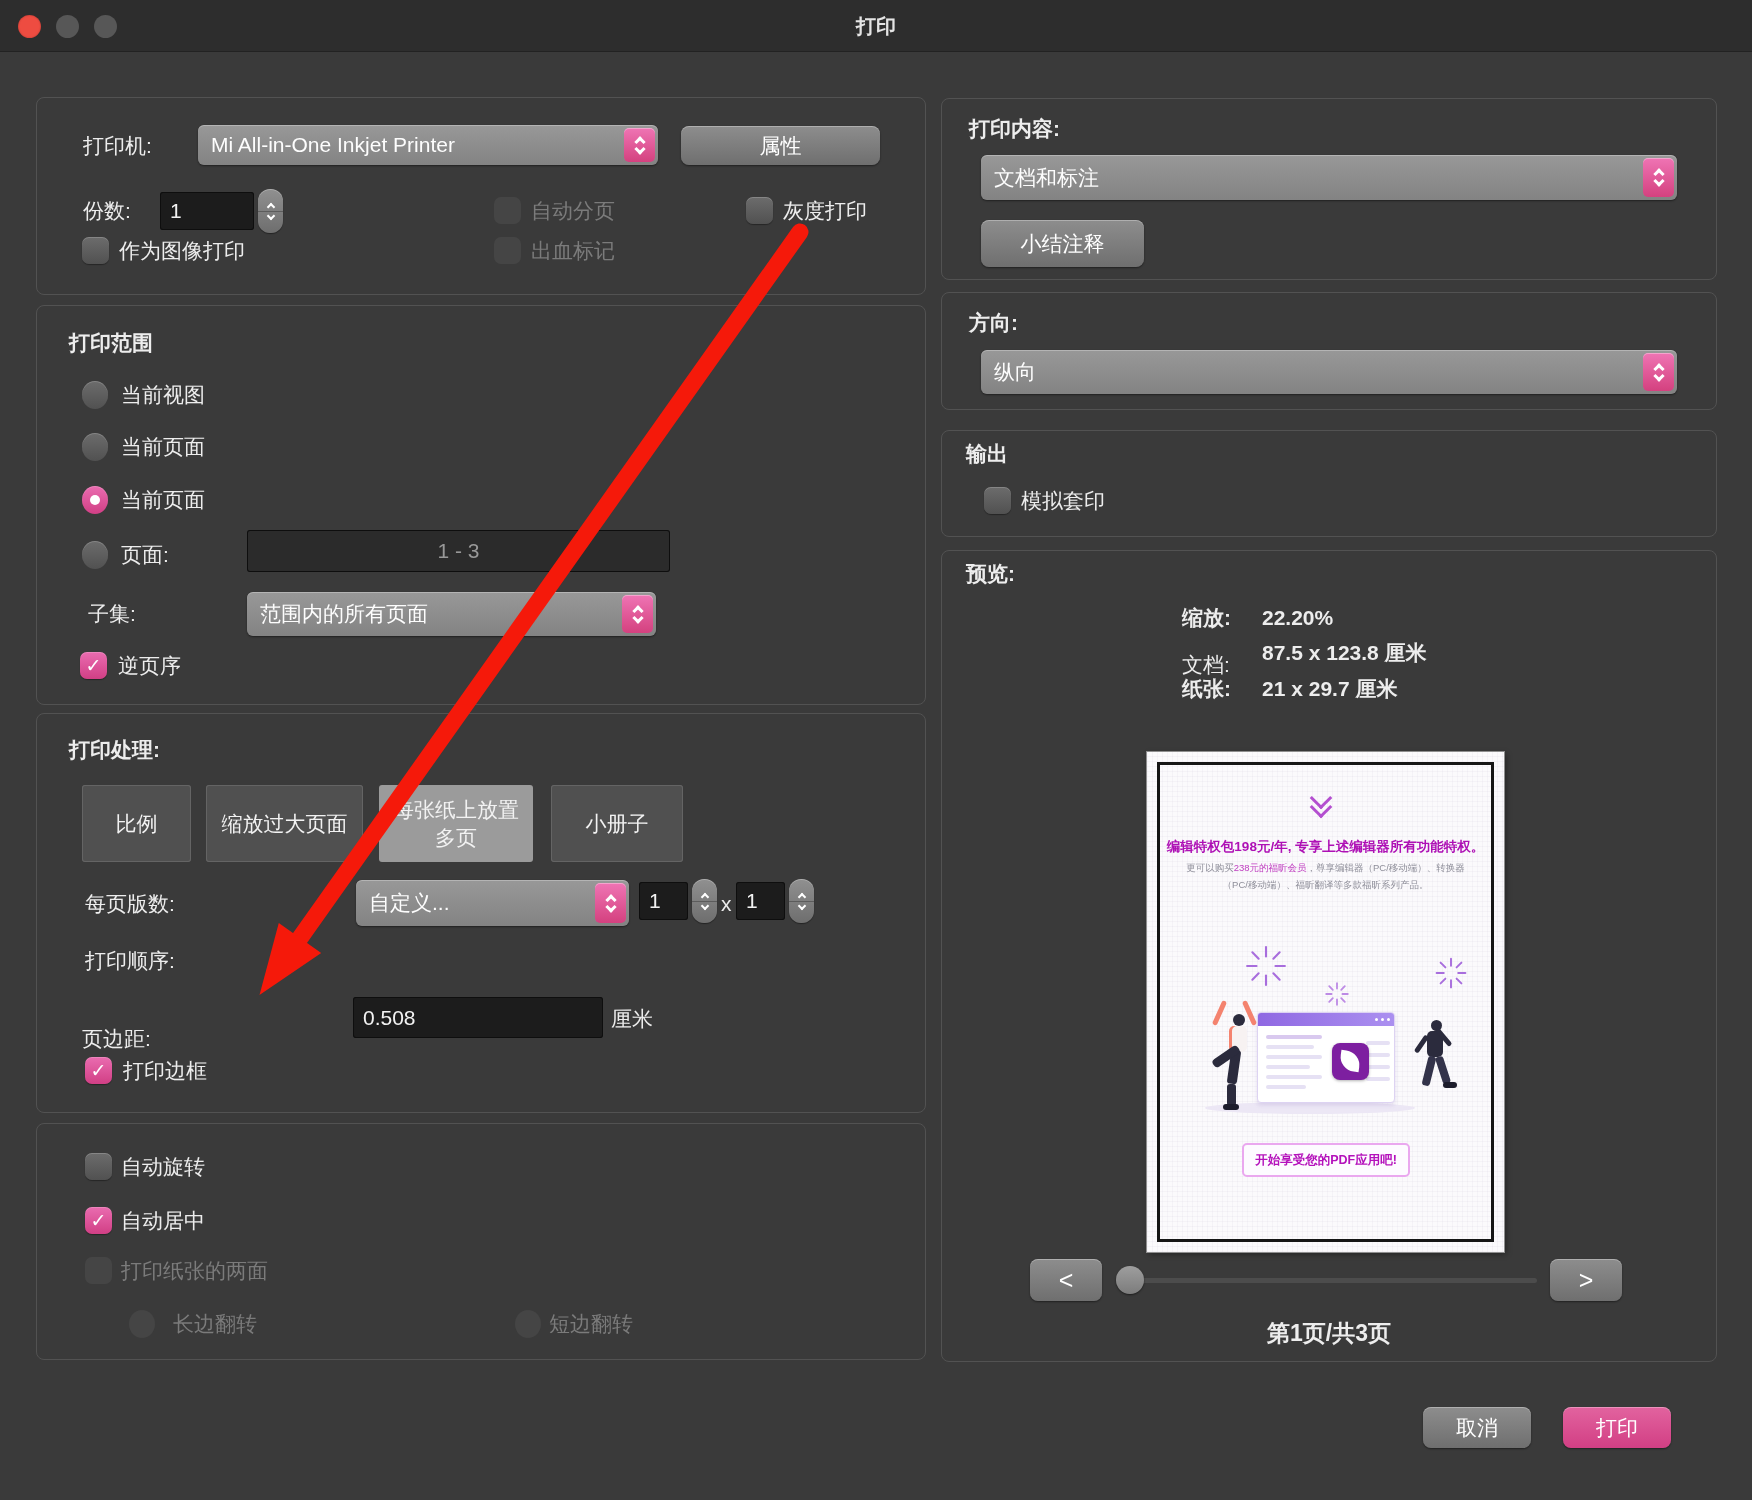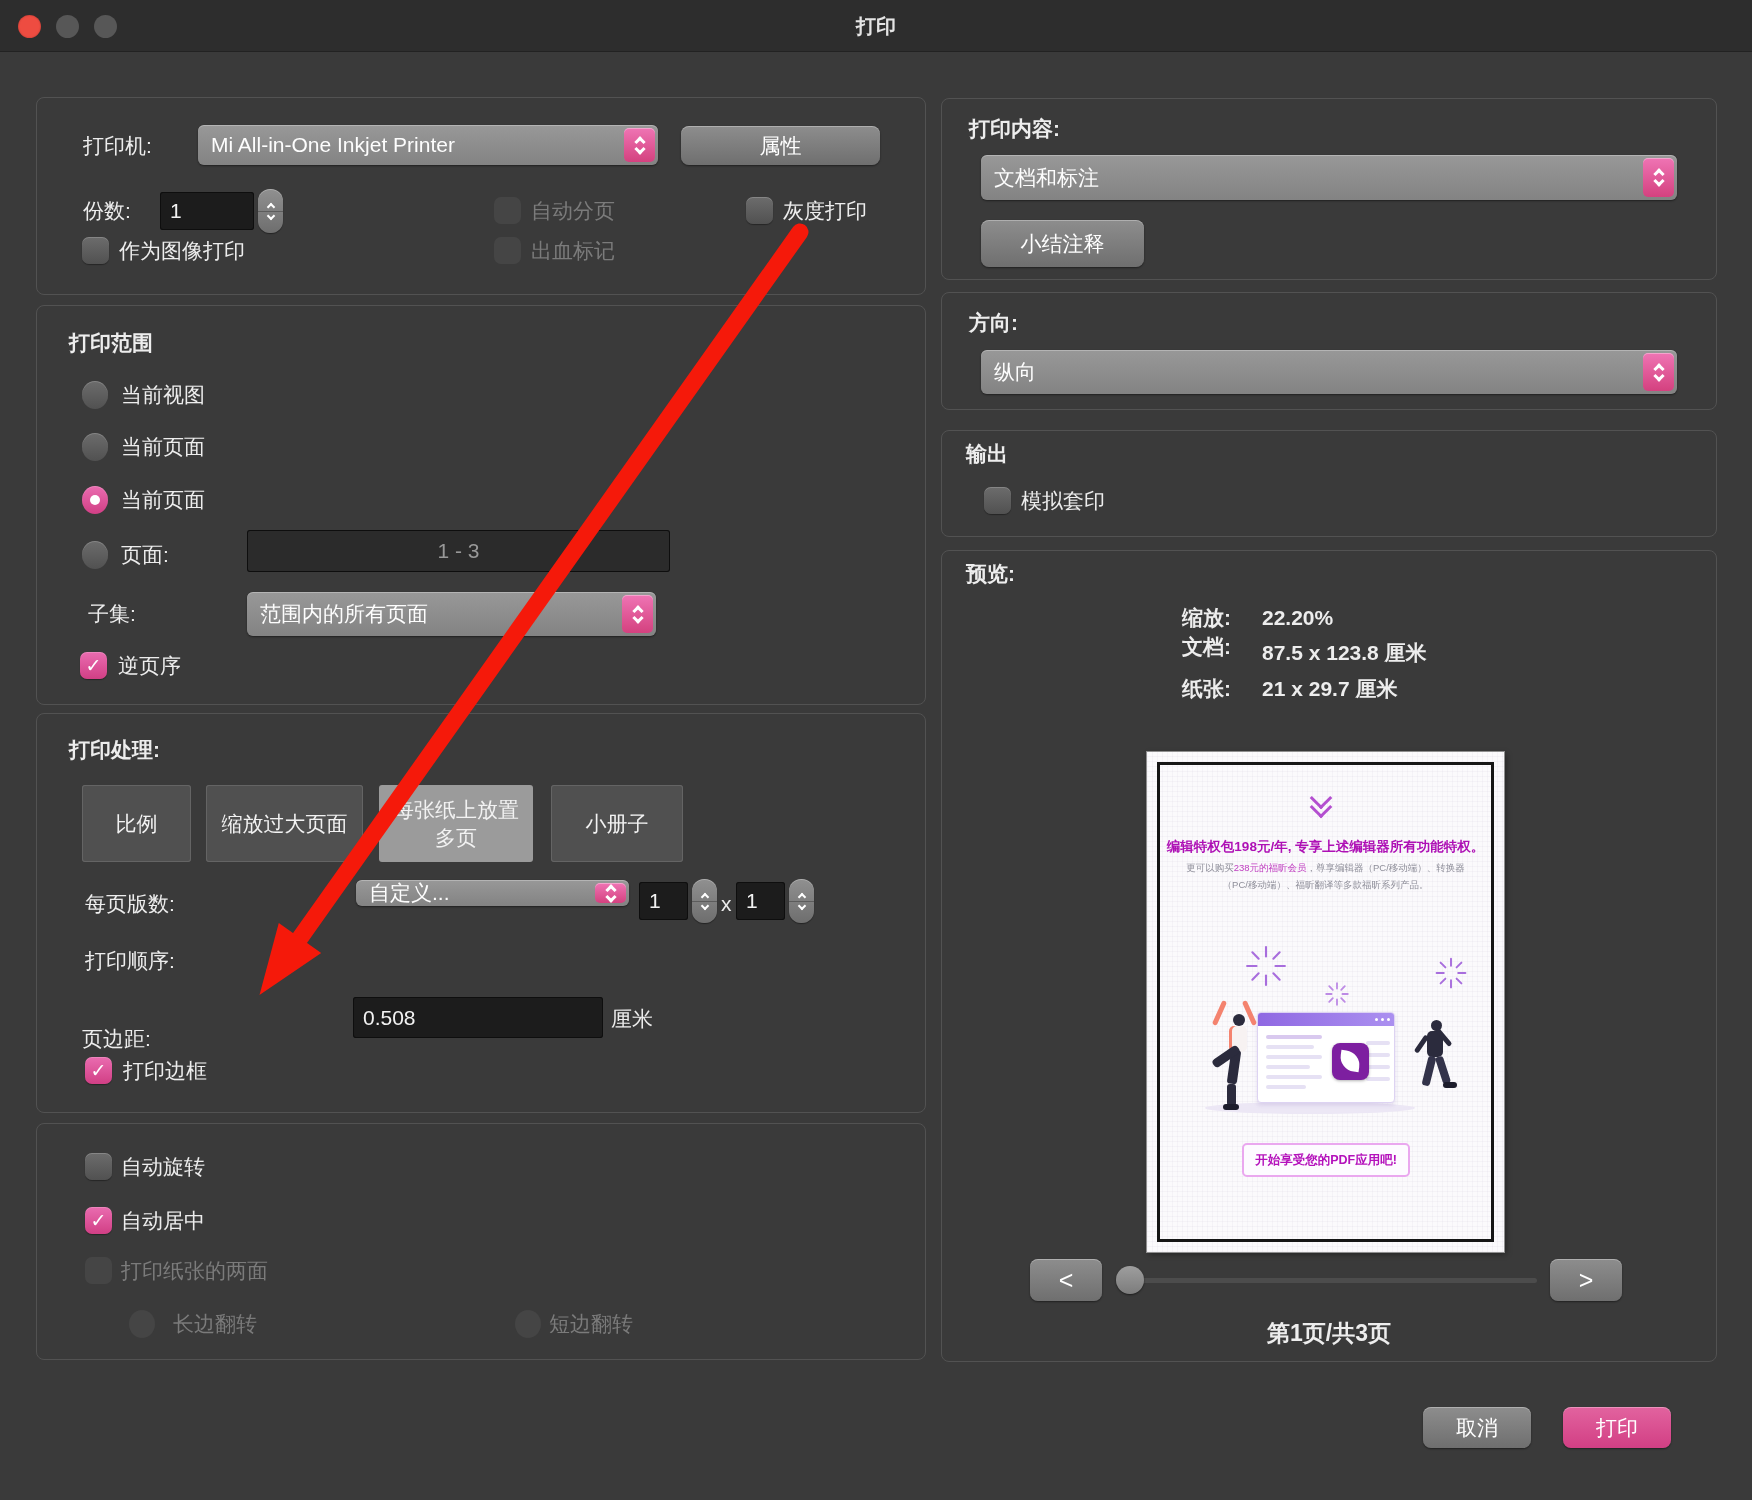--- a/index.html
+++ b/index.html
@@ -141,21 +141,21 @@
   <div class="lbl" style="left:118px;top:652px;height:27px;">逆页序</div>
 
   <div class="box" style="left:36px;top:713px;width:890px;height:400px;"></div>
   <div class="lbl bold" style="left:69px;top:737px;height:26px;">打印处理:</div>
   <div class="seg" style="left:82px;top:785px;width:109px;height:77px;">比例</div>
   <div class="seg" style="left:206px;top:785px;width:157px;height:77px;padding:0 14px;">缩放过大页面</div>
   <div class="seg sel" style="left:379px;top:785px;width:154px;height:77px;padding:0 14px;">每张纸上放置多页</div>
   <div class="seg" style="left:551px;top:785px;width:132px;height:77px;">小册子</div>
 
   <div class="lbl" style="left:85px;top:890px;height:27px;">每页版数:</div>
-  <div class="dropdown" style="left:356px;top:880px;width:273px;height:26px;">
+  <div class="dropdown" style="left:356px;top:880px;width:273px;height:46px;">
     <span>自定义...</span>
     <span class="dd-step">
         <i class="chev up"></i>
         <i class="chev down"></i>
       </span>
   </div>
   <div class="tinput" style="left:639px;top:882px;width:49px;height:38px;">1</div>
   <div class="stepper" style="left:692px;top:879px;height:44px;">
       <i class="chev up"></i>
       <span class="mid"></span>
@@ -213,21 +213,21 @@
 
   <div class="box" style="left:941px;top:430px;width:776px;height:107px;"></div>
   <div class="lbl bold" style="left:966px;top:441px;height:26px;">输出</div>
   <div class="cb" style="left:984px;top:487px;"></div>
   <div class="lbl" style="left:1021px;top:487px;height:27px;">模拟套印</div>
 
   <div class="box" style="left:941px;top:550px;width:776px;height:812px;"></div>
   <div class="lbl bold" style="left:966px;top:561px;height:26px;">预览:</div>
   <div class="lbl" style="left:1182px;top:605px;height:26px;font-weight:600;">缩放:</div>
   <div class="lbl" style="left:1262px;top:605px;height:26px;font-weight:600;">22.20%</div>
-  <div class="lbl" style="left:1182px;top:634px;height:26px;font-weight:700;">文档:</div>
+  <div class="lbl" style="left:1182px;top:652px;height:26px;font-weight:400;">文档:</div>
   <div class="lbl" style="left:1262px;top:640px;height:26px;font-weight:600;">87.5 x 123.8 厘米</div>
   <div class="lbl" style="left:1182px;top:676px;height:26px;font-weight:600;">纸张:</div>
   <div class="lbl" style="left:1262px;top:676px;height:26px;font-weight:600;">21 x 29.7 厘米</div>
 
   <div class="page">
     <div class="page-border"></div>
     <div class="pv-chev" style="left:164px;top:38px;"></div>
     <div class="pv-headline" style="top:86px;">编辑特权包198元/年, 专享上述编辑器所有功能特权。</div>
     <div class="pv-body" style="top:110px;">
       <span>更可以购买</span><span style="color:#c03ec0;">238元的福昕会员</span><span>，尊享编辑器（PC/移动端）、转换器</span>

